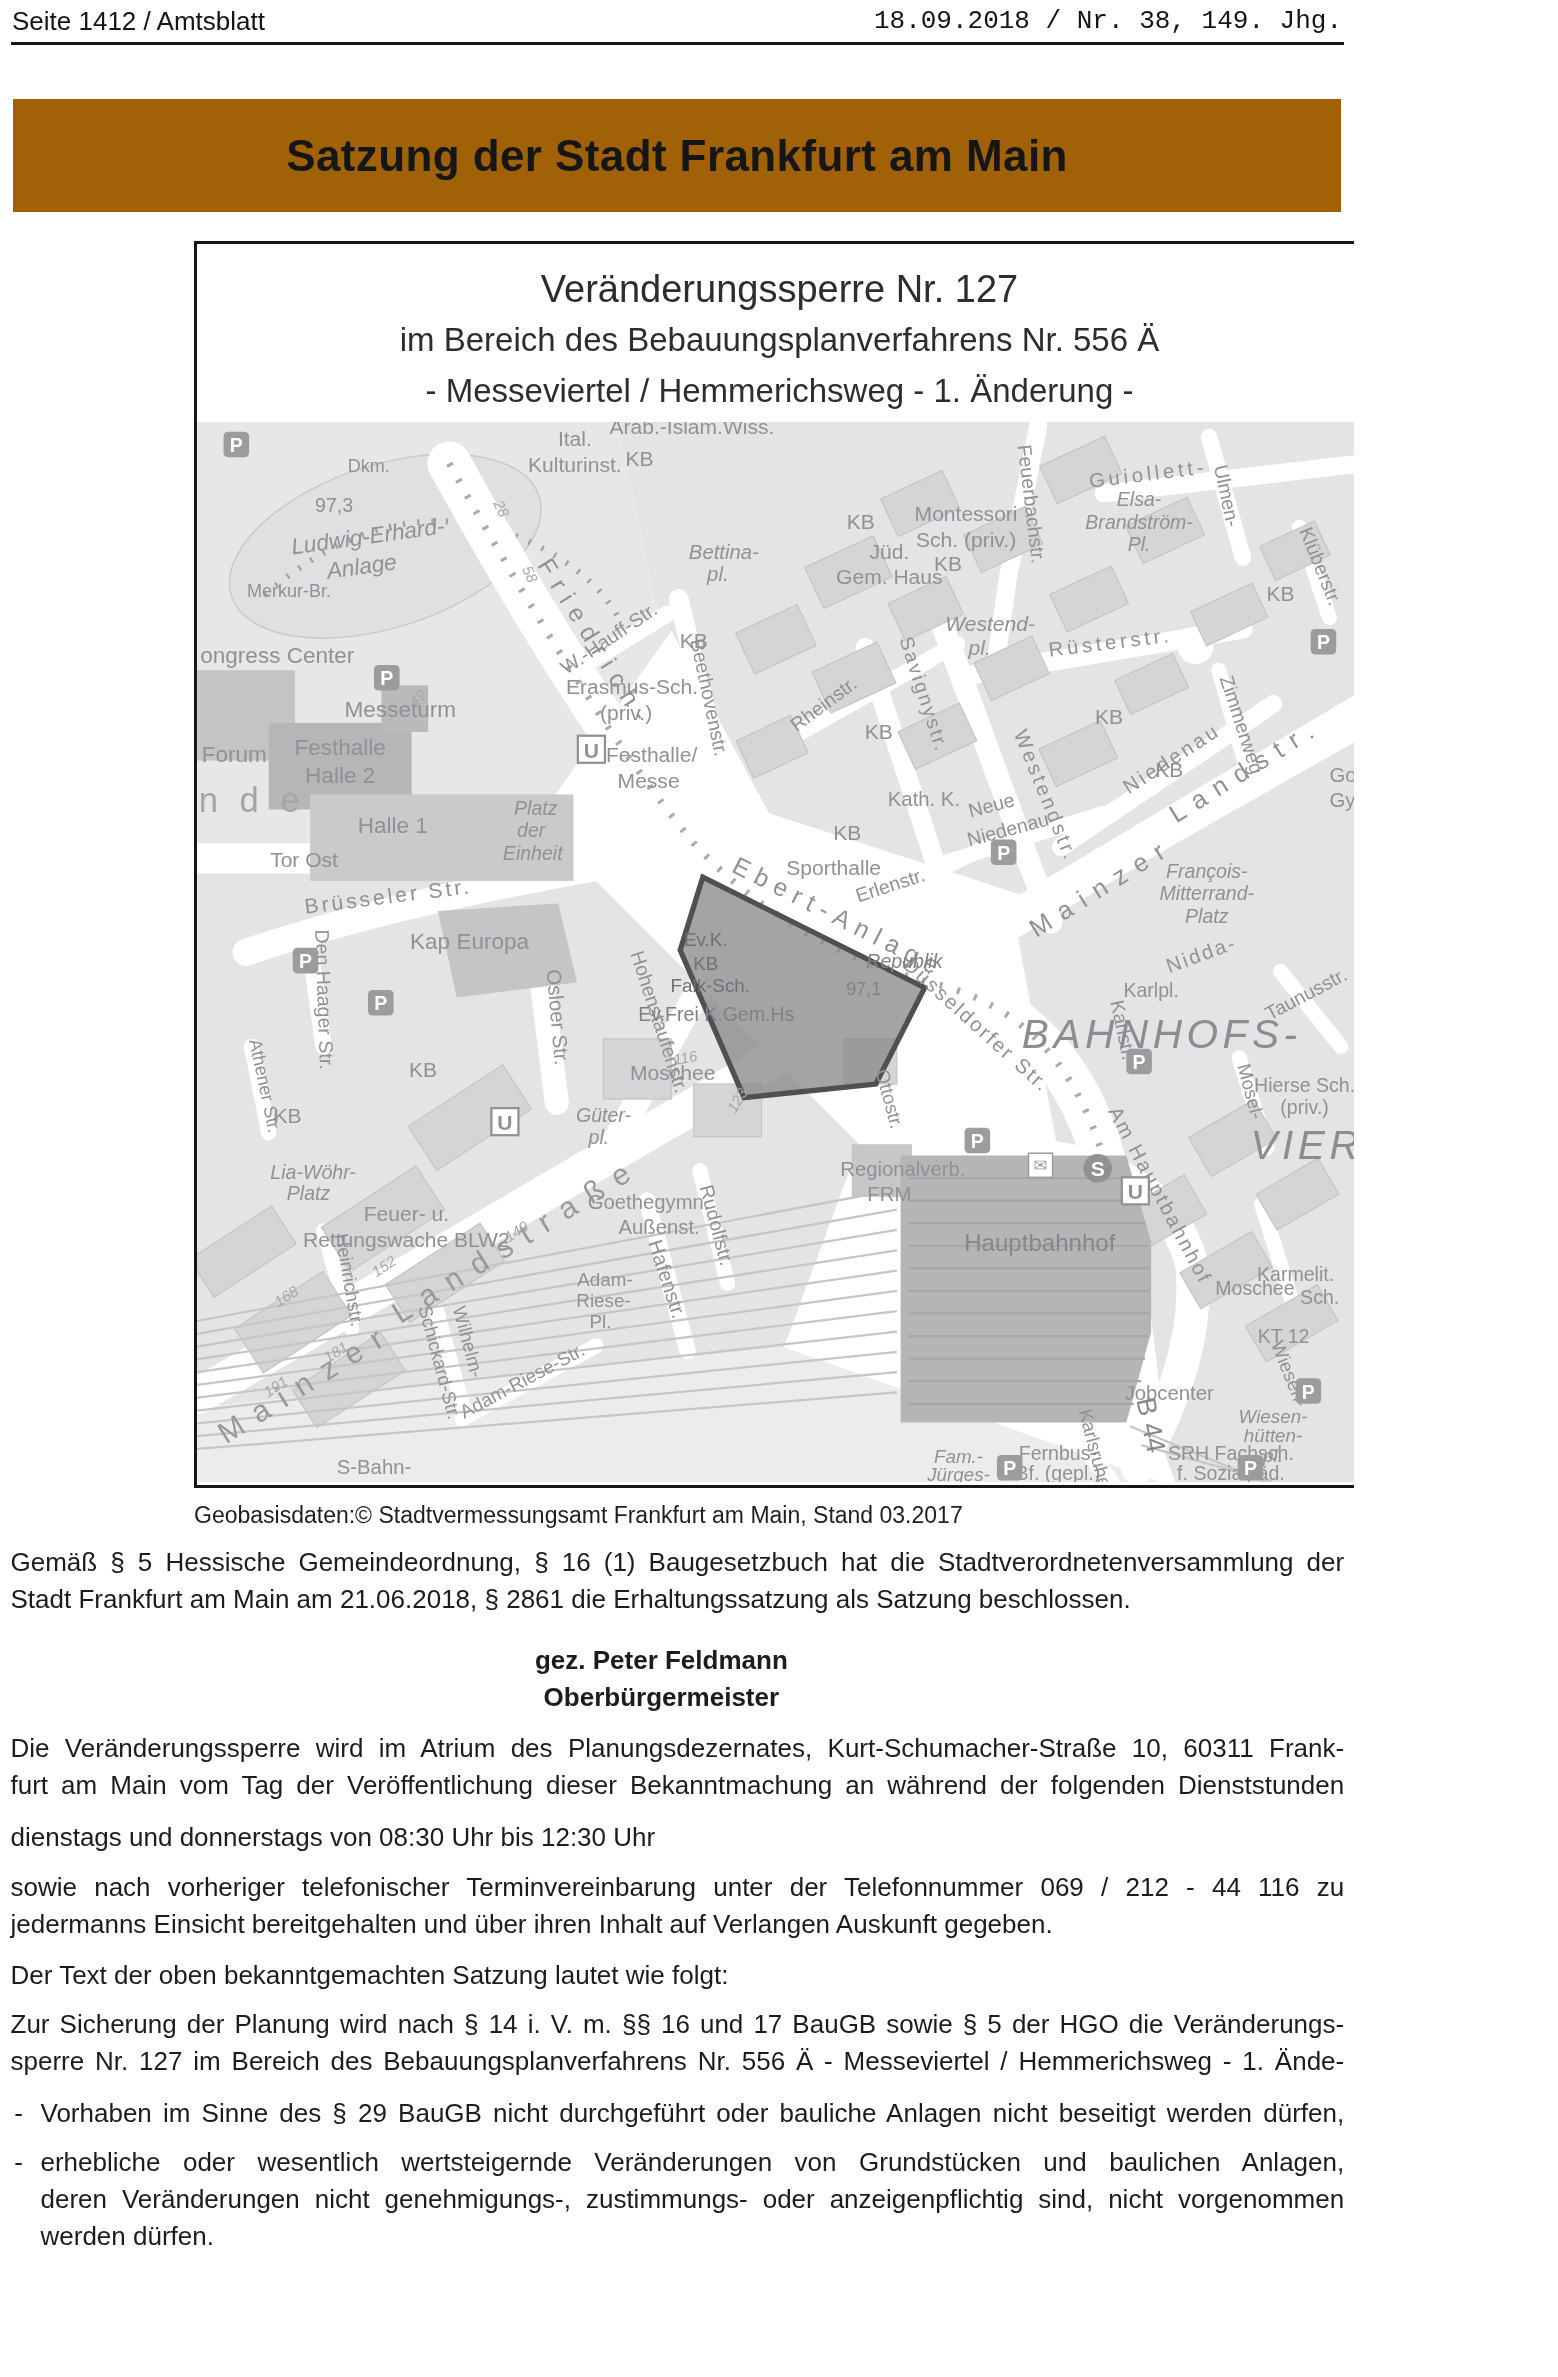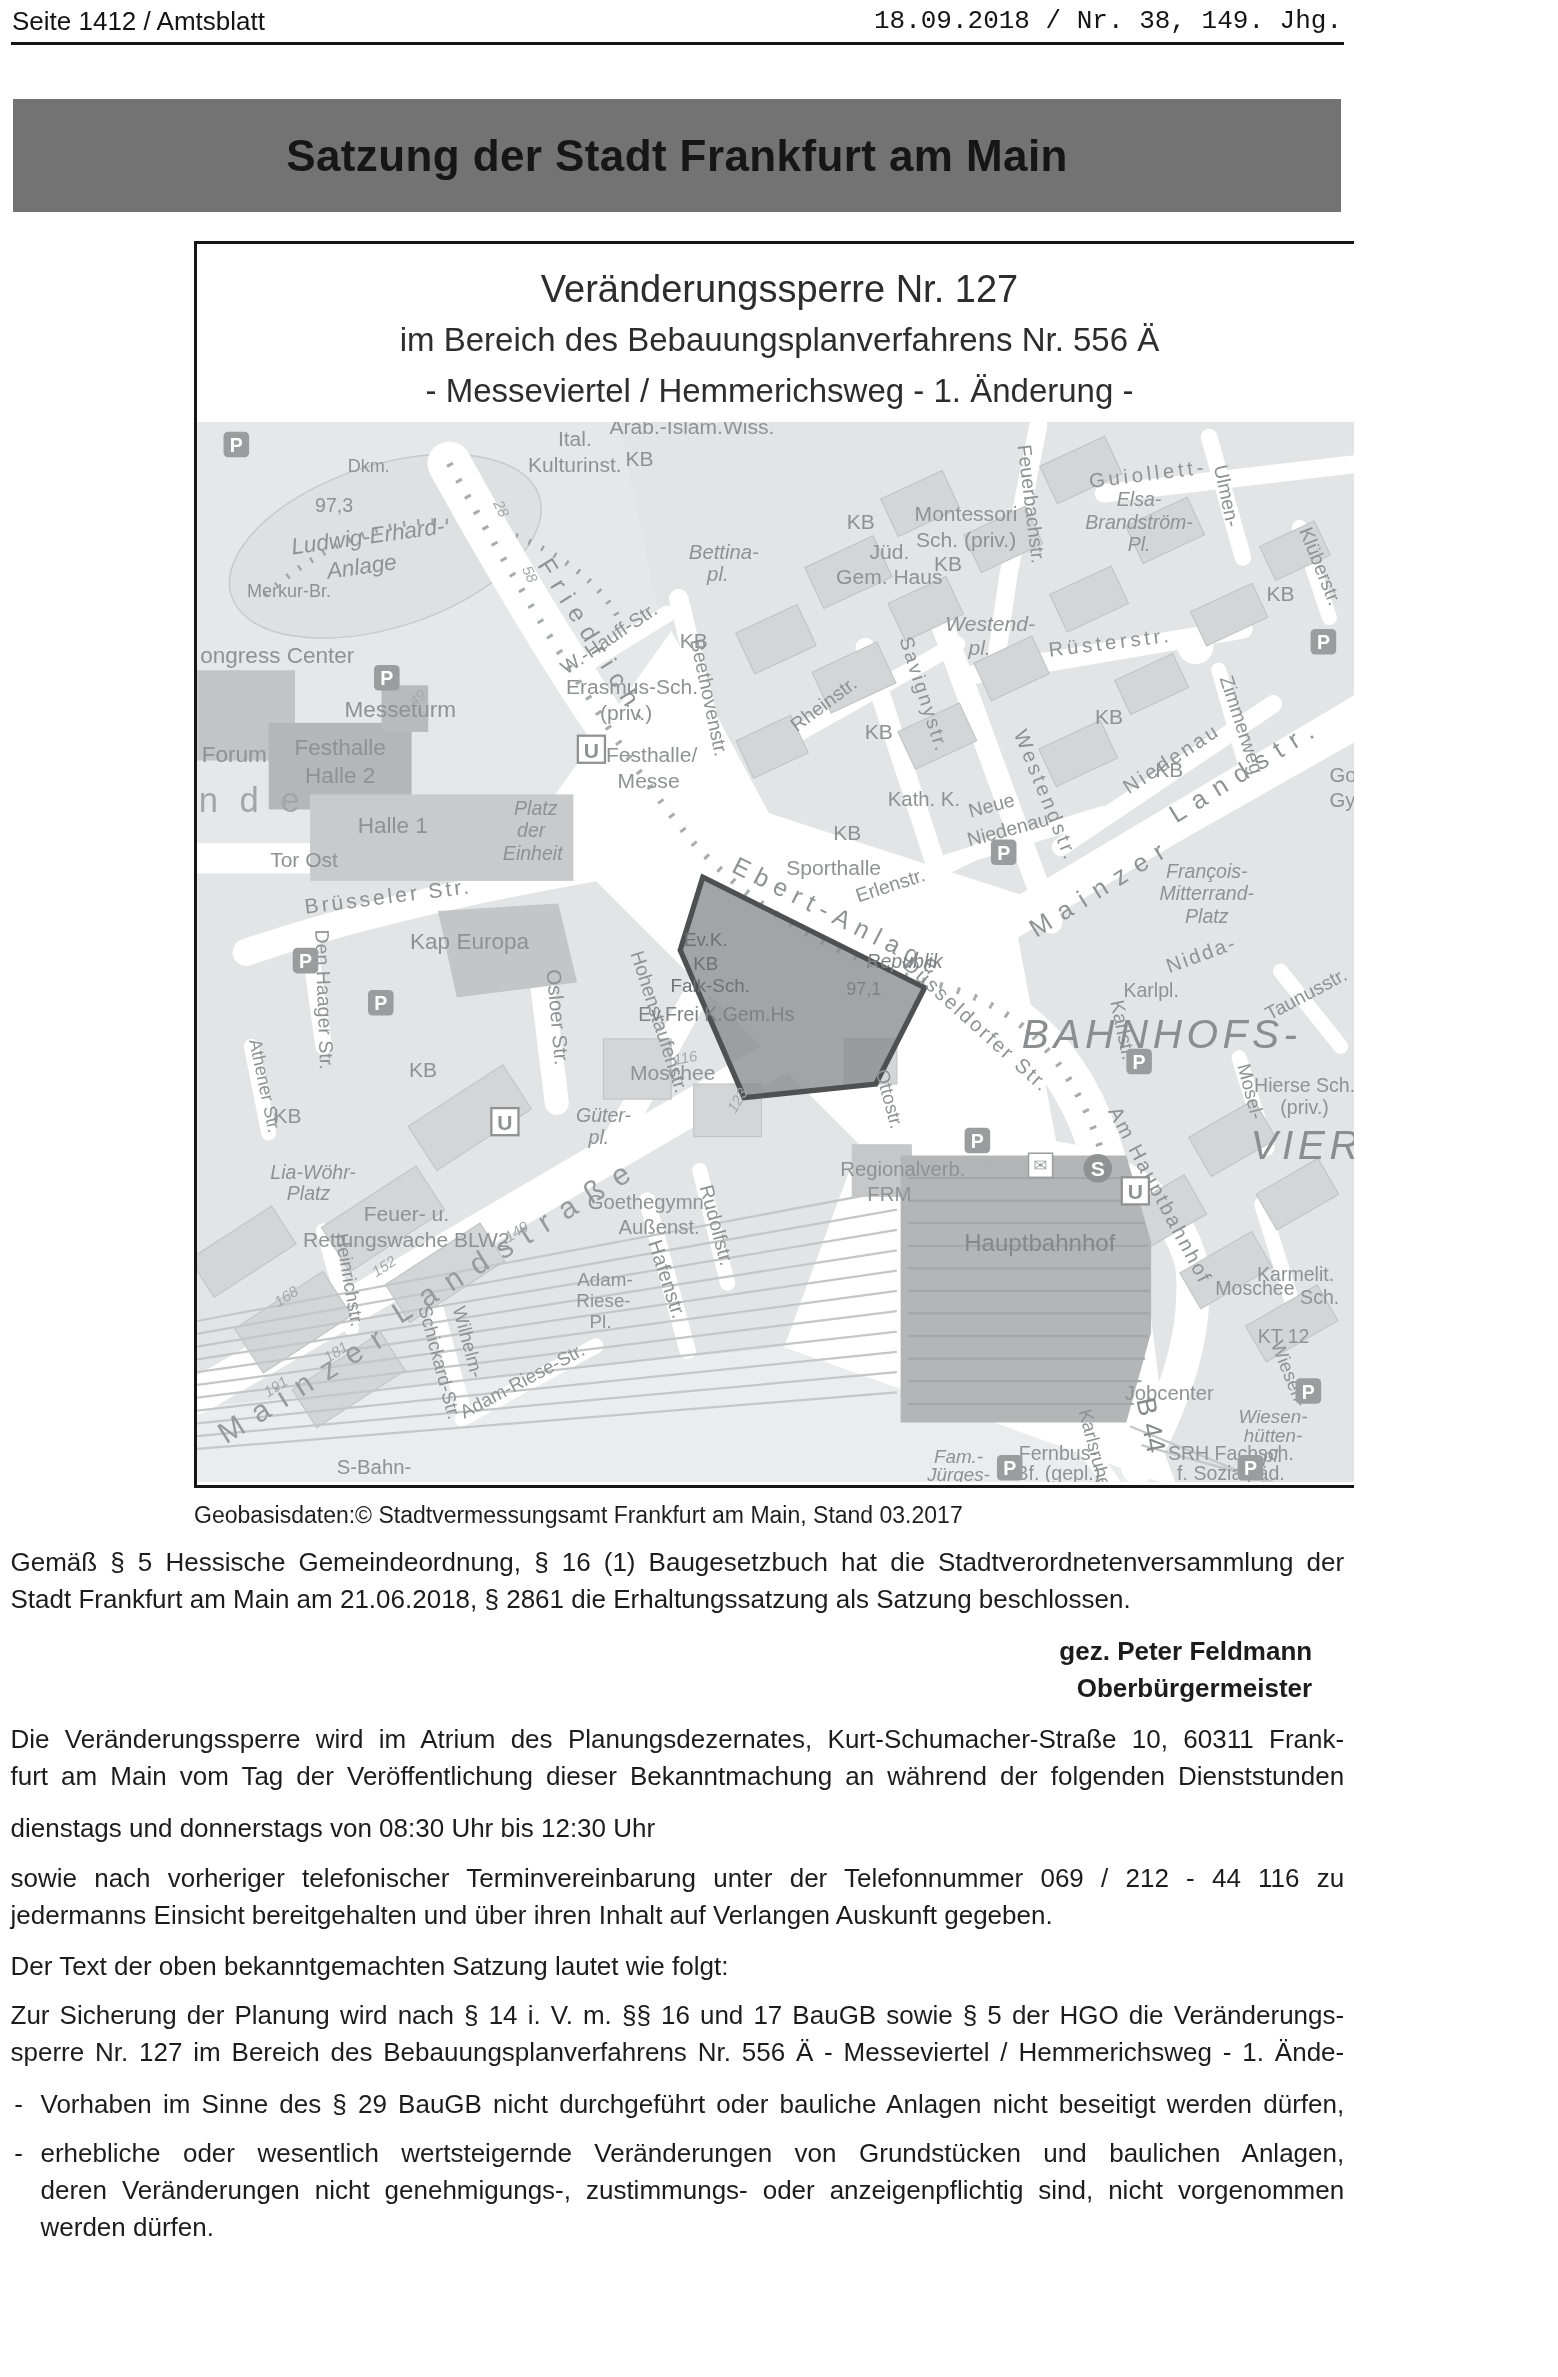--- a/index.html
+++ b/index.html
@@ -1,21 +1,21 @@
 <!DOCTYPE html>
 <html style="font-size:12px"><head>
 <meta charset="utf-8">
 <style>
   html,body{margin:0;padding:0;background:#ffffff;}
   .page{position:relative;width:1354px;height:2377px;background:#ffffff;overflow:hidden;
         font-family:"Liberation Sans",sans-serif;color:#1c1c1c;}
   .hdr-left{position:absolute;top:6px;left:12px;font-size:26px;color:#141414;}
   .hdr-right{position:absolute;top:6px;right:12px;font-size:26px;color:#141414;font-family:Liberation Mono, monospace;}
   .hdr-rule{position:absolute;top:42px;left:10.5px;right:10.5px;border-top:3px solid #161616;}
-  .banner{position:absolute;top:99px;left:12.8px;right:12.8px;height:113px;background:#737373;
+  .banner{position:absolute;top:99px;left:12.8px;right:12.8px;height:113px;background:#a16207;
           display:flex;align-items:center;justify-content:center;}
   .banner-title{font-size:44px;font-weight:bold;color:#161616;letter-spacing:0.4px;}
   .mapframe{position:absolute;top:241px;left:194px;width:1171px;height:1247px;border:3px solid #161616;
             background:#fff;box-sizing:border-box;overflow:hidden;}
   .maptitle{padding-top:18px;text-align:center;color:#2d2d2d;}
   .mt1{font-size:38px;line-height:54px;}
   .mt2{font-size:33px;line-height:48px;}
   .mt3{font-size:33px;line-height:53px;}
   #mapsvg{display:block;margin-top:4.5px;}
   .caption{position:absolute;top:1502px;left:194px;font-size:23px;color:#1e1e1e;}
@@ -399,21 +399,21 @@
     </svg>
   </div>
 
   <div class="caption">Geobasisdaten:© Stadtvermessungsamt Frankfurt am Main, Stand 03.2017</div>
 
   <div class="bodytext">
       <div style="margin-top: 0px;">
         <div class="bline just">Gemäß § 5 Hessische Gemeindeordnung, § 16 (1) Baugesetzbuch hat die Stadtverordnetenversammlung der</div>
         <div class="bline">Stadt Frankfurt am Main am 21.06.2018, § 2861 die Erhaltungssatzung als Satzung beschlossen.</div>
       </div>
-      <div class="sig" style="margin-top: 15px;">
+      <div class="sig" style="margin-top: 24px; text-align: center;">
         <div class="bline">gez. Peter Feldmann</div>
         <div class="bline">Oberbürgermeister</div>
       </div>
       <div style="margin-top: 14.3px;">
         <div class="bline just">Die Veränderungssperre wird im Atrium des Planungsdezernates, Kurt-Schumacher-Straße 10, 60311 Frank-</div>
         <div class="bline just">furt am Main vom Tag der Veröffentlichung dieser Bekanntmachung an während der folgenden Dienststunden</div>
       </div>
       <div style="margin-top: 15px;">
         <div class="bline">dienstags und donnerstags von 08:30 Uhr bis 12:30 Uhr</div>
       </div>

